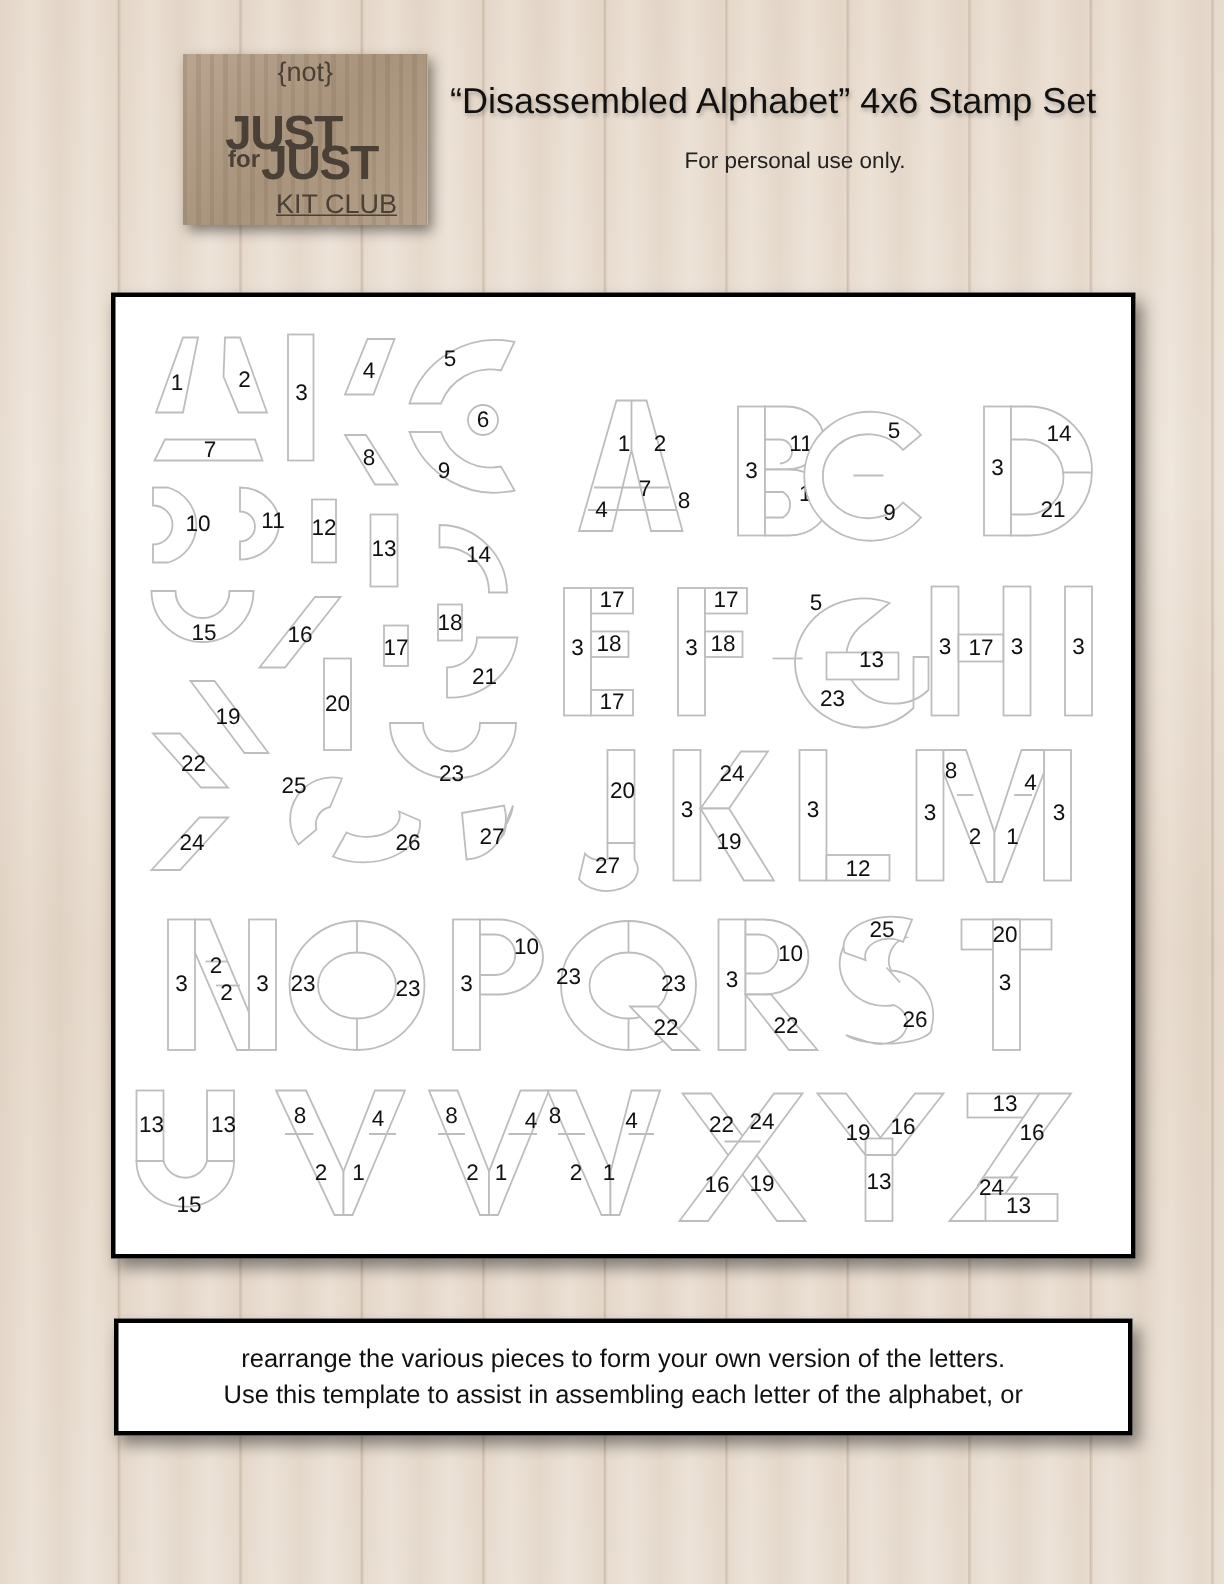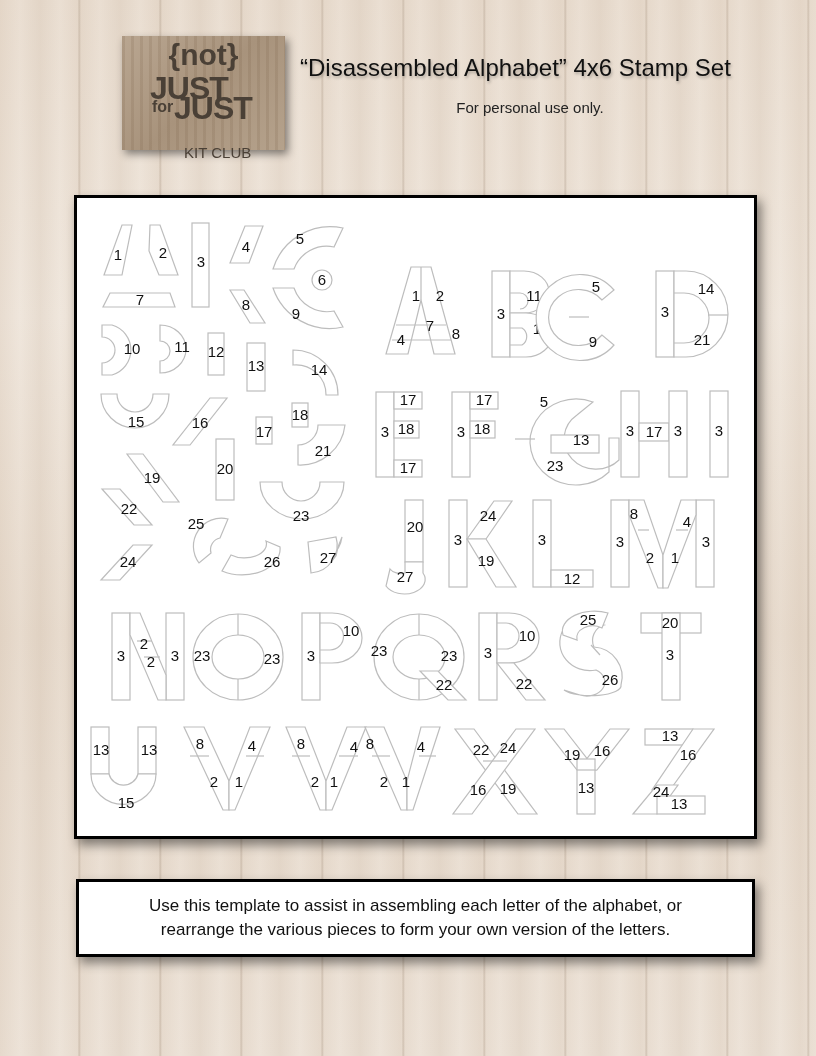--- a/index.html
+++ b/index.html
@@ -16,25 +16,25 @@
       linear-gradient(180deg, #e9ddd0 0%, #efe6dc 30%, #e6d9cb 60%, #ece2d7 100%);
   }
   .logo {
     position: absolute; left: 122px; top: 36px; width: 163px; height: 114px;
     background:
       repeating-linear-gradient(90deg, rgba(120,95,70,0.18) 0 3px, rgba(255,255,255,0) 3px 9px),
       linear-gradient(135deg, #b9a691, #a8937c 50%, #b5a28c);
     box-shadow: 3px 4px 8px rgba(0,0,0,0.45);
     color: #4a4036; text-align: center;
   }
-  .logo .not { position: absolute; left: 0; right: 0; top: 2px; font-size: 30px; font-weight: bold; }
+  .logo .not { position: absolute; left: 0; right: 0; top: 2px; font-size: 18px; font-weight: normal; }
   .logo .just { position: absolute; left: 28px; top: 24px; font-size: 32px; font-weight: bold; letter-spacing: -1px; margin-top: 10px; }
   .logo .for { position: absolute; left: 30px; top: 62px; font-size: 16px; font-weight: bold; }
   .logo .boys { position: absolute; left: 52px; top: 54px; font-size: 32px; font-weight: bold; letter-spacing: -1px; }
-  .logo .kit { position: absolute; left: 62px; top: 108px; font-size: 15px; }
+  .logo .kit { position: absolute; left: 62px; top: 90px; font-size: 18px; text-decoration: underline; }
   .title {
     position: absolute; left: 300px; width: 470px; top: 54px; text-align: left;
     font-size: 24px; color: #111; text-shadow: 1px 2px 3px rgba(0,0,0,0.25);
   }
   .subtitle {
     position: absolute; left: 380px; width: 300px; top: 99px; text-align: center;
     font-size: 15px; color: #222; line-height: 17px;
   }
   .panel {
     position: absolute; left: 74px; top: 195px; width: 677px; height: 638px;
@@ -438,16 +438,16 @@
     <text x="596" y="542">13</text>
     <text x="614" y="561">16</text>
     <text x="587" y="598">24</text>
     <text x="605" y="610">13</text>
   </g>
 </svg>
 </div>
 
 <div class="note">
   <div>
+    <span>rearrange the various pieces to form your own version of the letters.</span>
     <span>Use this template to assist in assembling each letter of the alphabet, or</span>
-    <span>rearrange the various pieces to form your own version of the letters.</span>
   </div>
 </div>
 
 </body></html>

